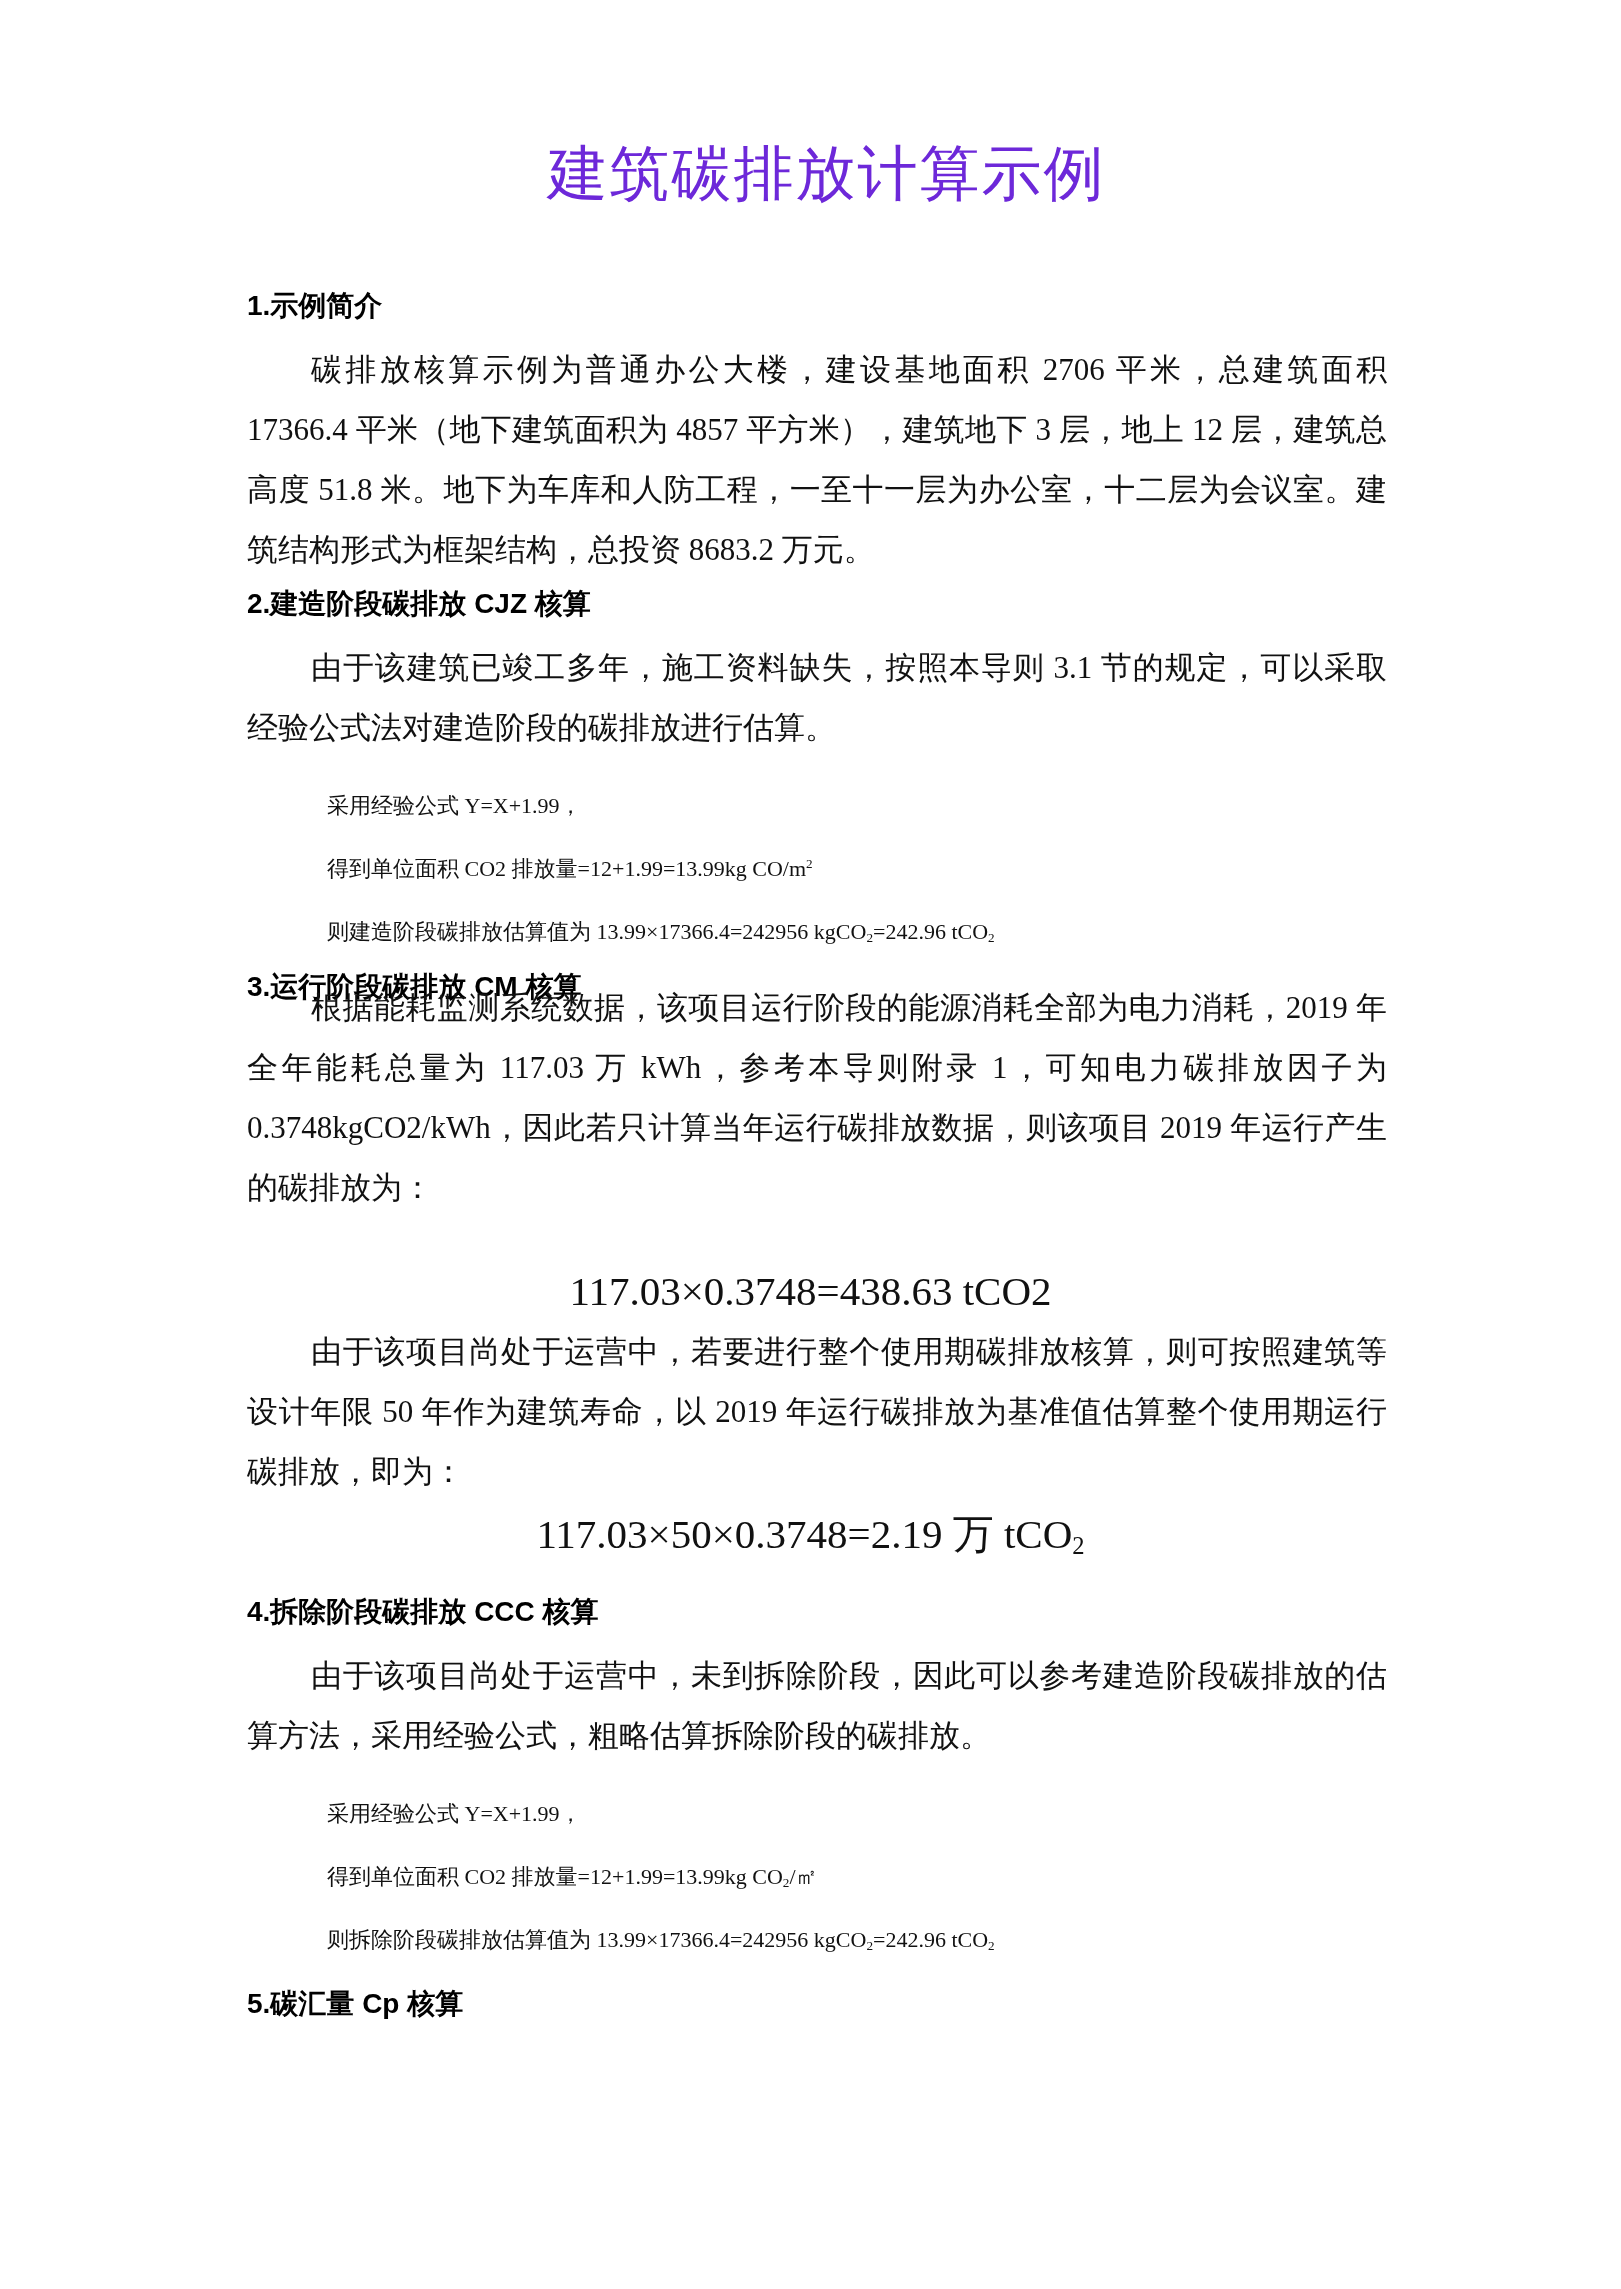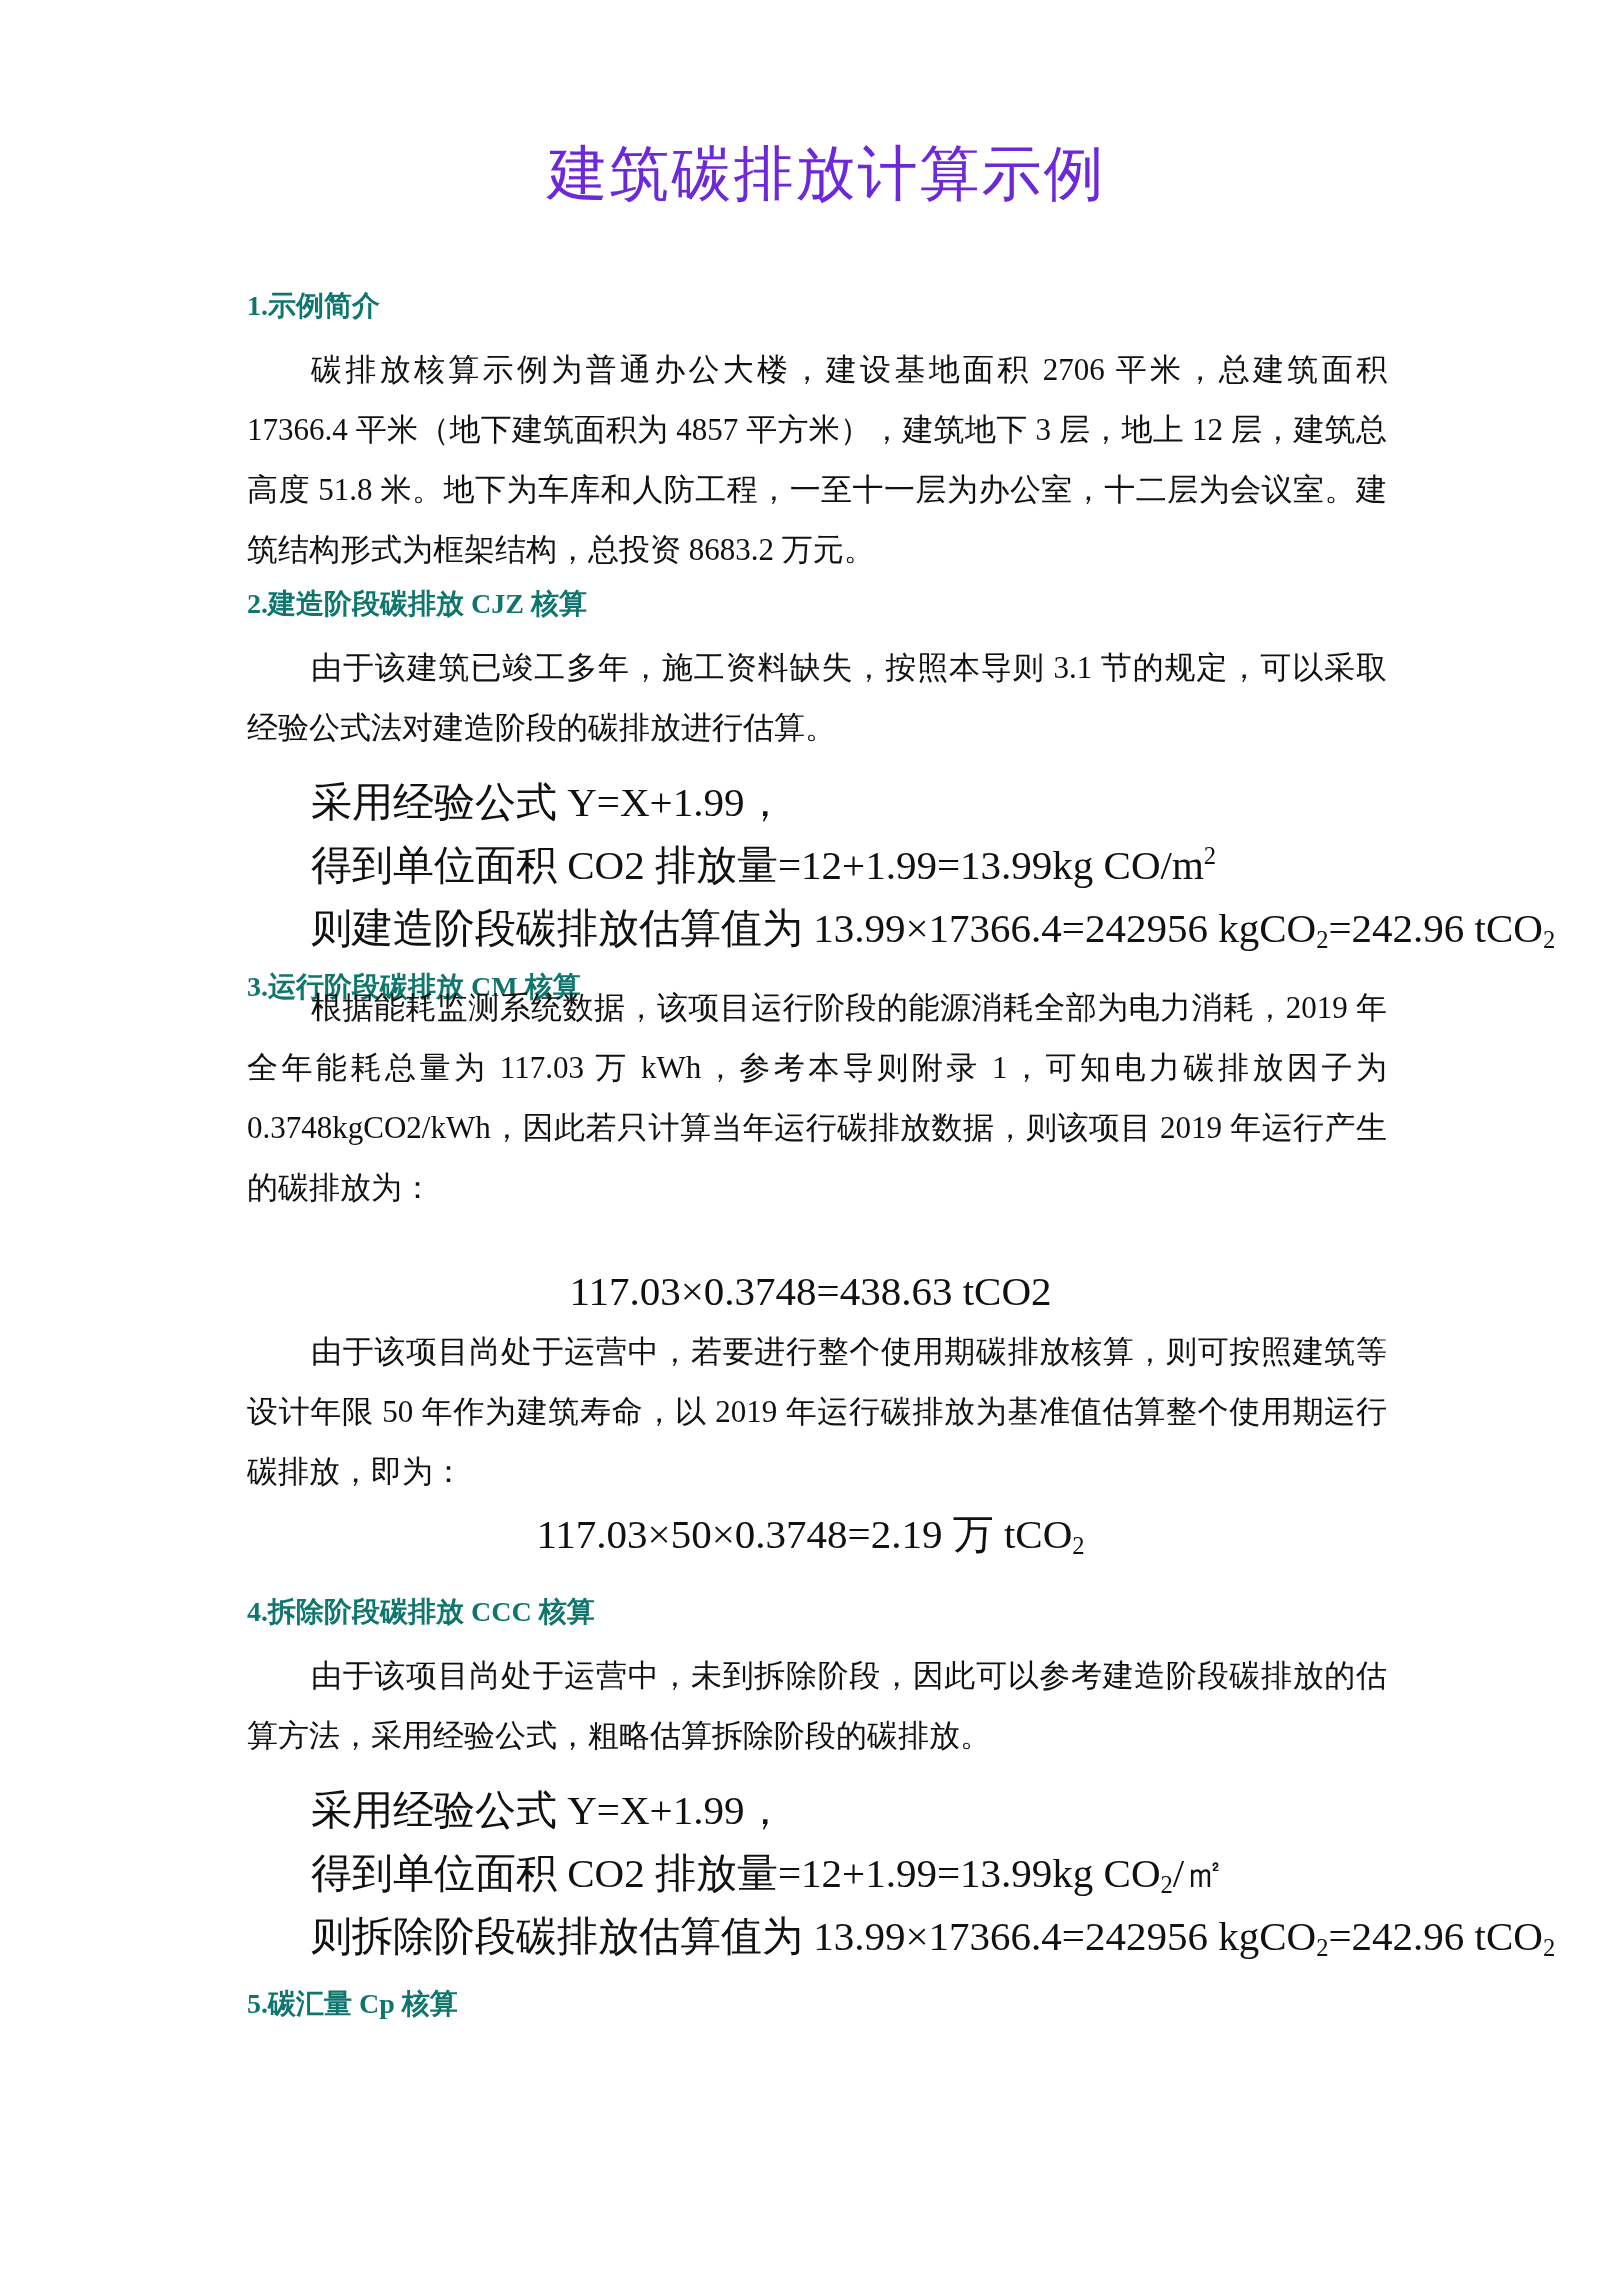--- a/index.html
+++ b/index.html
@@ -1,22 +1,22 @@
 <!DOCTYPE html>
 <html><head>
 <meta charset="utf-8">
 <style>
   html, body { margin: 0; padding: 0; background: #ffffff; }
   body { width: 1621px; height: 2289px; position: relative; overflow: hidden; color: #111; font-family: "Liberation Serif", "DejaVu Serif", serif; }
   .page { position: absolute; left: 0; top: 0; width: 1621px; height: 2289px; }
   .title { position: absolute; top: 118px; left: 0; width: 1621px; text-align: center; font-family: "DejaVu Sans", sans-serif; font-size: 60px; letter-spacing: 2px; font-weight: normal; color: #6d28d9; margin: 16px; }
-  .h { position: absolute; left: 247px; font-family: Liberation Serif, serif; font-weight: bold; font-size: 28px; margin: 0; color: #0f766e; }
+  .h { position: absolute; left: 247px; font-family: Liberation Sans, sans-serif; font-weight: bold; font-size: 28px; margin: 0; color: #000000; }
   .p { position: absolute; left: 247px; width: 1140px; font-size: 31px; line-height: 60px; margin: 0; text-align: justify; text-align-last: left; }
   .ind { text-indent: 64px; }
-  .line { position: absolute; left: 311px; font-size: 41px; margin: 0; white-space: nowrap; }
+  .line { position: absolute; left: 311px; font-size: 22px; margin: 16px; white-space: nowrap; }
   .center { position: absolute; left: 0; width: 1621px; text-align: center; font-size: 41px; margin: 0; white-space: nowrap; }
   sub { font-size: 0.6em; vertical-align: -0.25em; }
   sup { font-size: 0.6em; vertical-align: 0.6em; }
 </style>
 </head>
 <body>
 
 <div class="page">
 
   <h1 class="title">建筑碳排放计算示例</h1>

